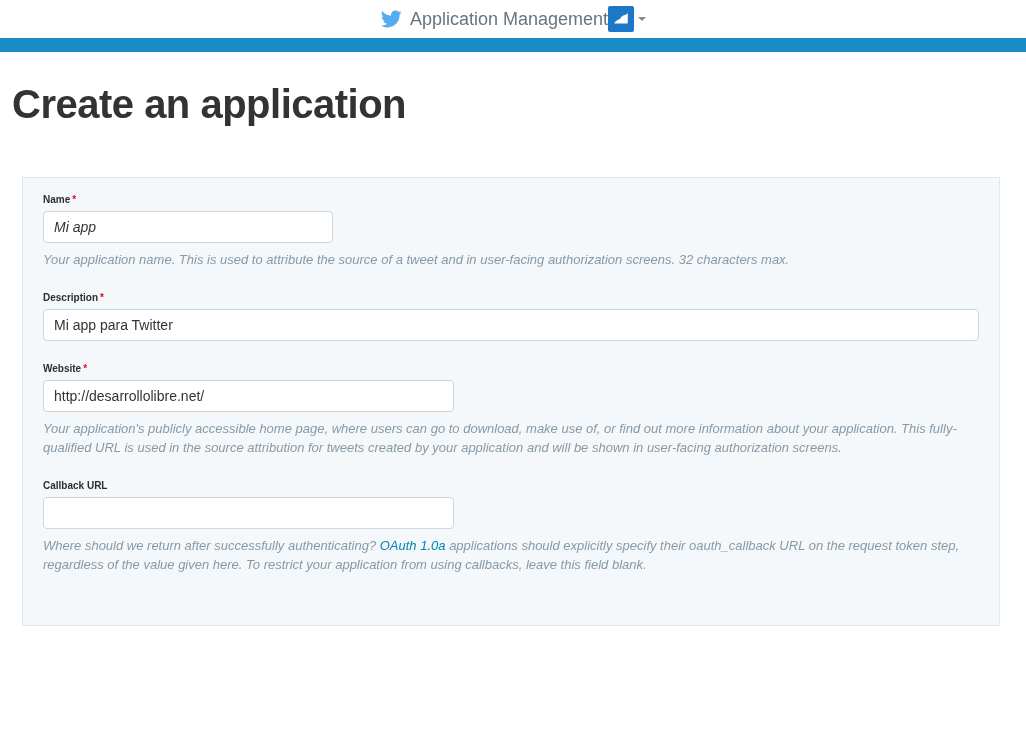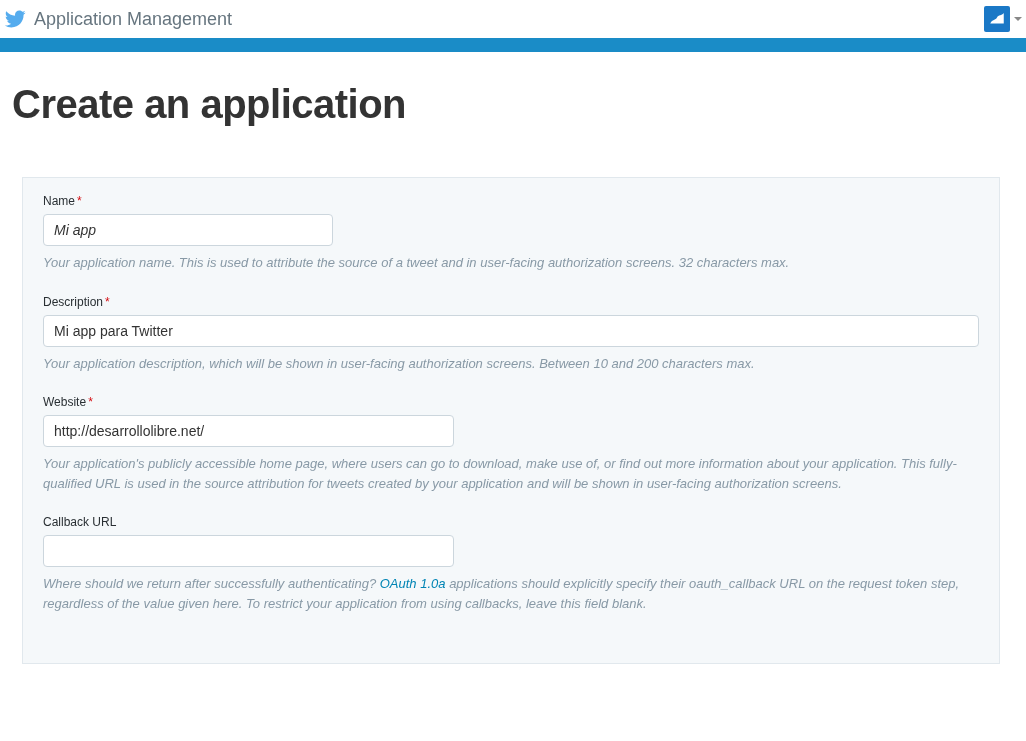--- a/index.html
+++ b/index.html
@@ -9,21 +9,21 @@
     }
     body {
       font-family: "Helvetica Neue", Helvetica, Arial, sans-serif;
       font-size: 14px;
       color: #333;
       background: #fff;
       width: 1026px;
     }
     .topbar {
       display: flex;
-      justify-content: space-between;
+      justify-content: center;
       align-items: center;
       padding: 6px 4px;
       background: #fff;
     }
     .topbar-left {
       display: flex;
       align-items: center;
       gap: 8px;
     }
     .twitter-icon svg {
@@ -87,22 +87,22 @@
       font-size: 22px;
       font-weight: 400;
       color: #292f33;
       margin-bottom: 14px;
     }
     .form-group {
       margin-bottom: 22px;
     }
     .form-label {
       display: block;
-      font-weight: 400;
-      font-size: 12px;
+      font-weight: 700;
+      font-size: 10px;
       color: #292f33;
       margin-bottom: 6px;
     }
     .required {
       color: #d40d12;
       margin-left: 2px;
     }
     .form-input {
       width: 100%;
       padding: 7px 10px;
@@ -168,21 +168,20 @@
       </label>
       <input type="text" class="form-input narrow" value="Mi app" style="">
       <div class="help-text">Your application name. This is used to attribute the source of a tweet and in user-facing authorization screens. 32 characters max.</div>
     </div>
 
     <div class="form-group">
       <label class="form-label">
         <span>Description</span><span class="required">*</span>
       </label>
       <input type="text" class="form-input" value="Mi app para Twitter" style="">
-      <div class="help-text">Your application description, which will be shown in user-facing authorization screens. Between 10 and 200 characters max.</div>
     </div>
 
     <div class="form-group">
       <label class="form-label">
         <span>Website</span><span class="required">*</span>
       </label>
       <input type="text" class="form-input medium" value="http://desarrollolibre.net/" style="">
       <div class="help-text">
         <span>Your application's publicly accessible home page, where users can go to download, make use of, or find out more information about your application. This fully-qualified URL is used in the source attribution for tweets created by your application and will be shown in user-facing authorization screens.</span><br>
       </div>

